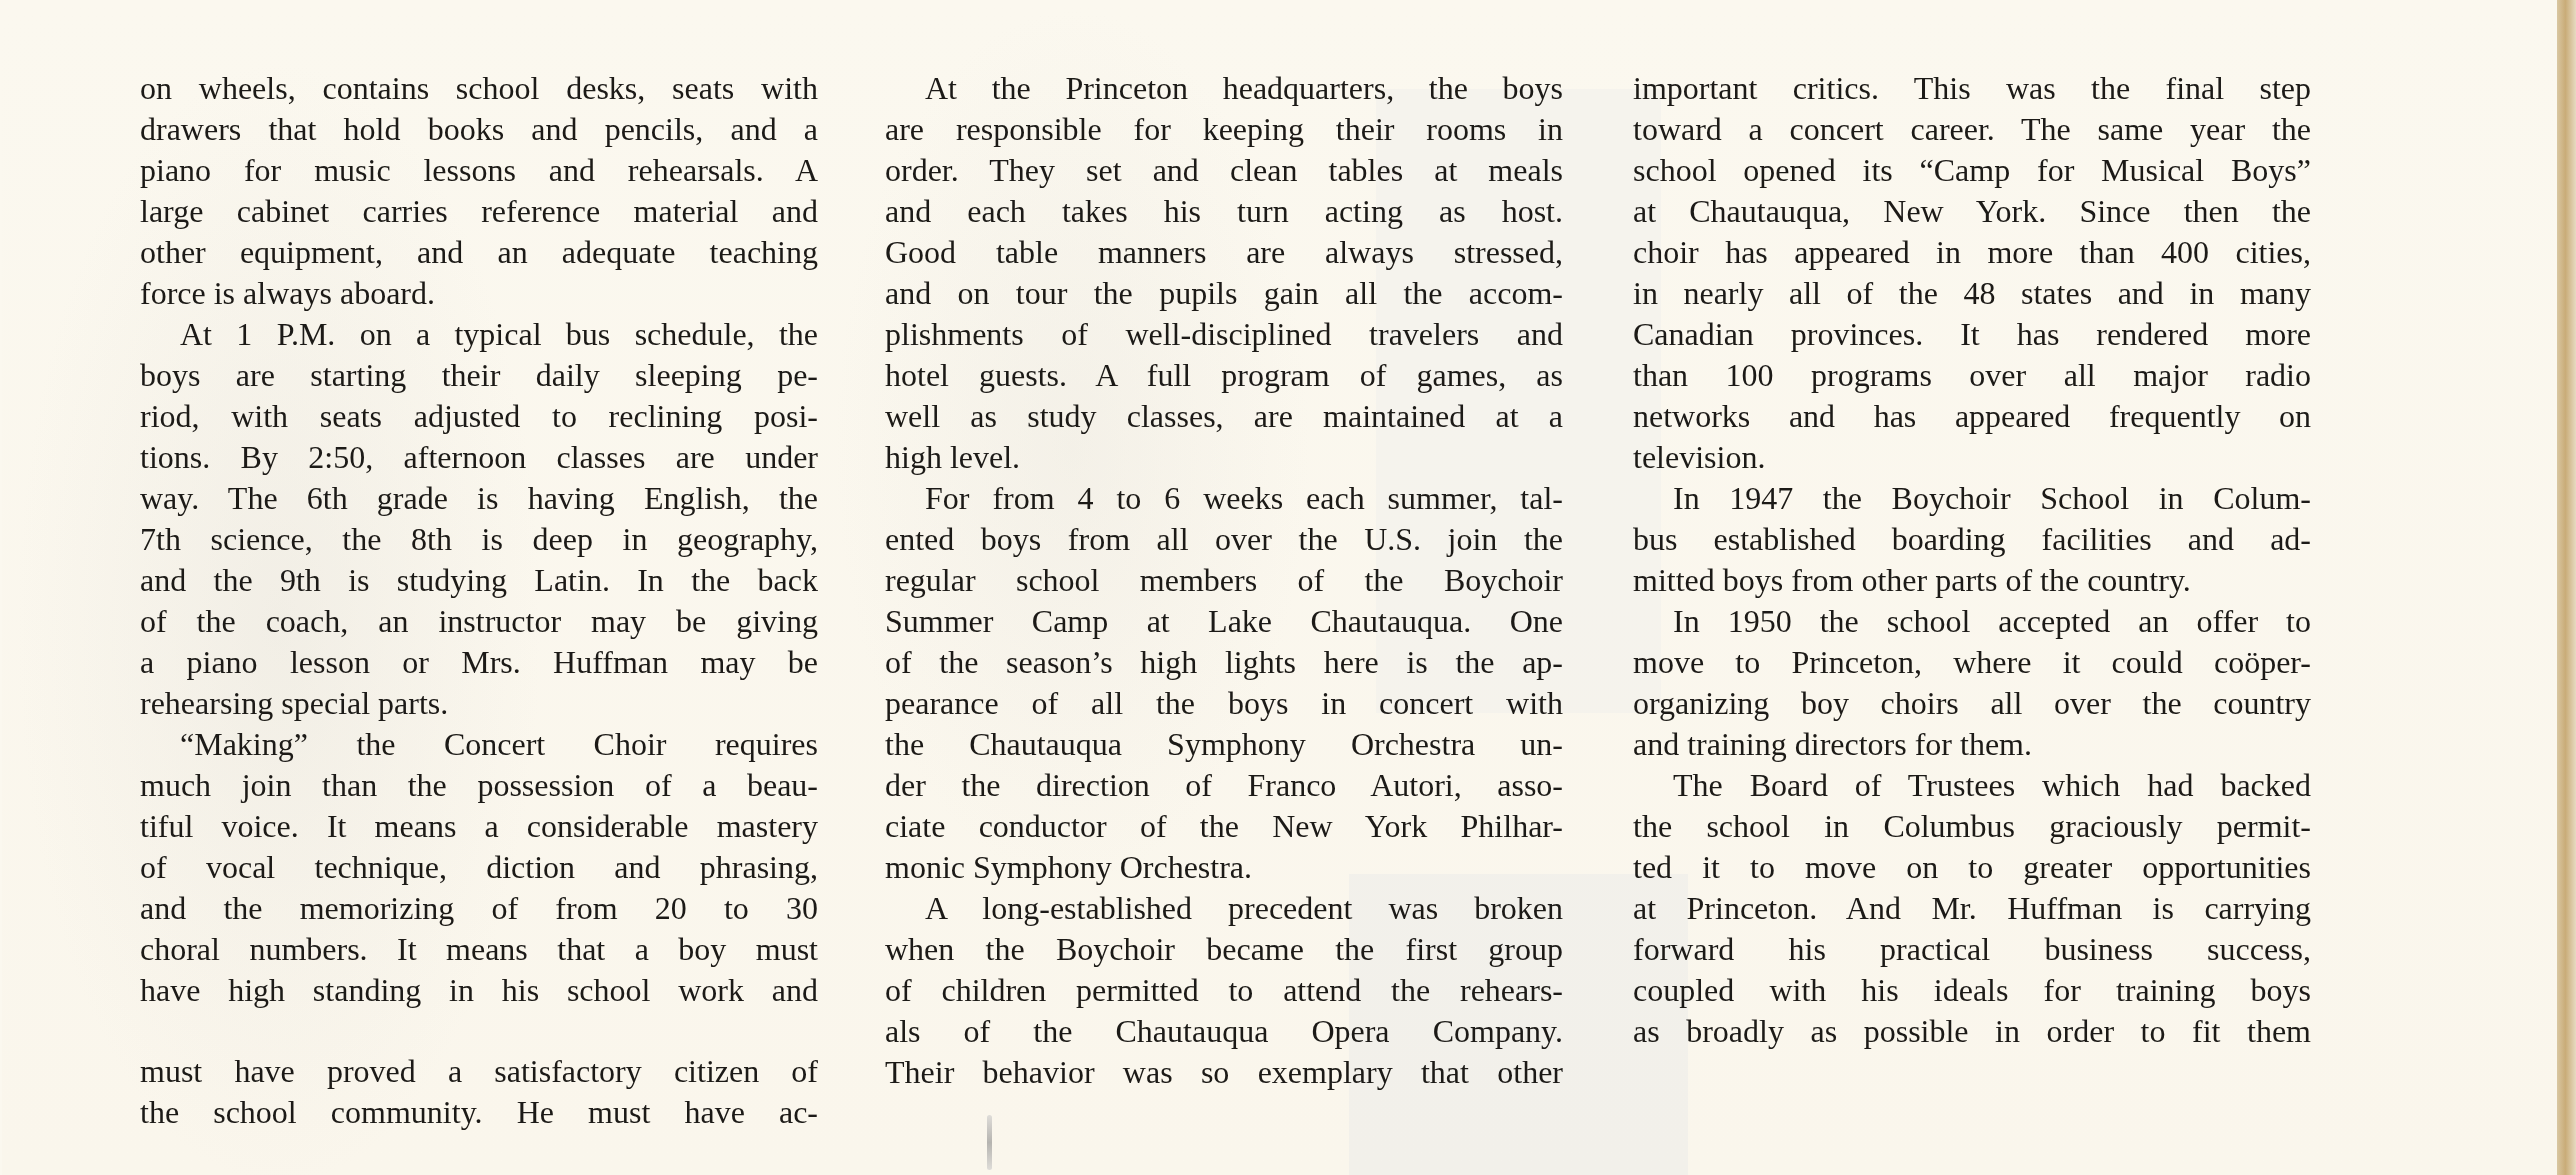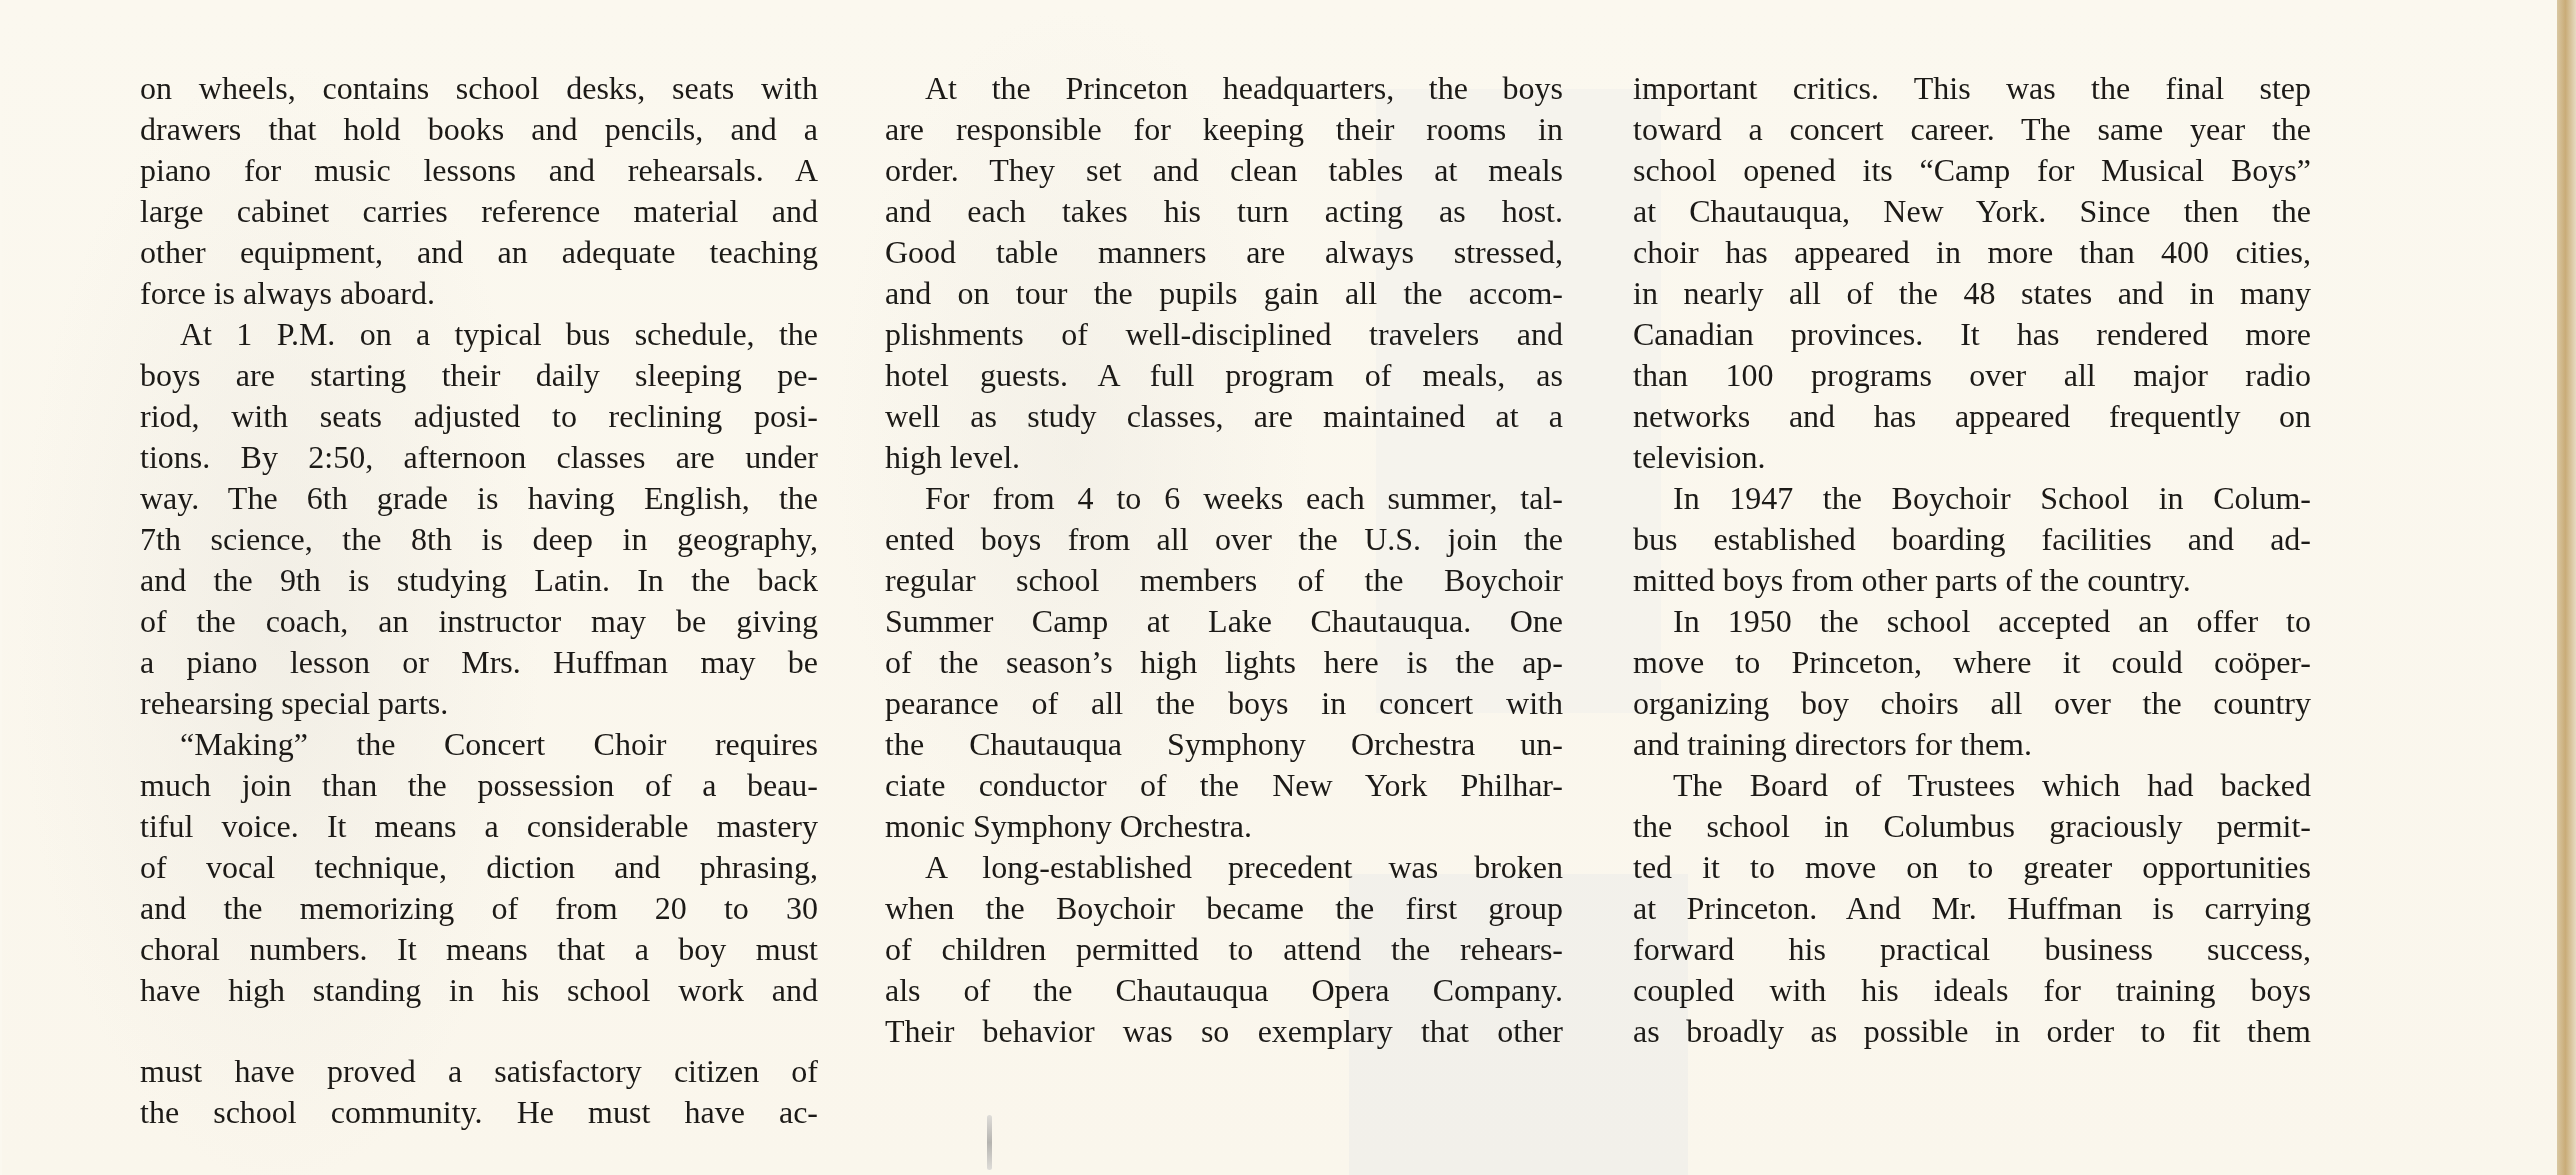--- a/index.html
+++ b/index.html
@@ -77,30 +77,31 @@
       <span class="line" style="white-space: nowrap; display: block;">the school community. He must have ac-</span>
     </div>
   <div class="column col2">
       <span class="line indent" style="white-space: nowrap; display: block;">At the Princeton headquarters, the boys</span>
       <span class="line" style="white-space: nowrap; display: block;">are responsible for keeping their rooms in</span>
       <span class="line" style="white-space: nowrap; display: block;">order. They set and clean tables at meals</span>
       <span class="line" style="white-space: nowrap; display: block;">and each takes his turn acting as host.</span>
       <span class="line" style="white-space: nowrap; display: block;">Good table manners are always stressed,</span>
       <span class="line" style="white-space: nowrap; display: block;">and on tour the pupils gain all the accom-</span>
       <span class="line" style="white-space: nowrap; display: block;">plishments of well-disciplined travelers and</span>
-      <span class="line" style="white-space: nowrap; display: block;">hotel guests. A full program of meals, as</span>
+      <span class="line" style="white-space: nowrap; display: block;">hotel guests. A full program of games, as</span>
       <span class="line" style="white-space: nowrap; display: block;">well as study classes, are maintained at a</span>
       <span class="line last">high level.</span>
       <span class="line indent" style="white-space: nowrap; display: block;">For from 4 to 6 weeks each summer, tal-</span>
       <span class="line" style="white-space: nowrap; display: block;">ented boys from all over the U.S. join the</span>
       <span class="line" style="white-space: nowrap; display: block;">regular school members of the Boychoir</span>
       <span class="line" style="white-space: nowrap; display: block;">Summer Camp at Lake Chautauqua. One</span>
       <span class="line" style="white-space: nowrap; display: block;">of the season’s high lights here is the ap-</span>
       <span class="line" style="white-space: nowrap; display: block;">pearance of all the boys in concert with</span>
       <span class="line" style="white-space: nowrap; display: block;">the Chautauqua Symphony Orchestra un-</span>
+      <span class="line" style="white-space: nowrap; display: block;">der the direction of Franco Autori, asso-</span>
       <span class="line" style="white-space: nowrap; display: block;">ciate conductor of the New York Philhar-</span>
       <span class="line last">monic Symphony Orchestra.</span>
       <span class="line indent" style="white-space: nowrap; display: block;">A long-established precedent was broken</span>
       <span class="line" style="white-space: nowrap; display: block;">when the Boychoir became the first group</span>
       <span class="line" style="white-space: nowrap; display: block;">of children permitted to attend the rehears-</span>
       <span class="line" style="white-space: nowrap; display: block;">als of the Chautauqua Opera Company.</span>
       <span class="line" style="white-space: nowrap; display: block;">Their behavior was so exemplary that other</span>
     </div>
   <div class="column col3">
       <span class="line" style="white-space: nowrap; display: block;">important critics. This was the final step</span>

